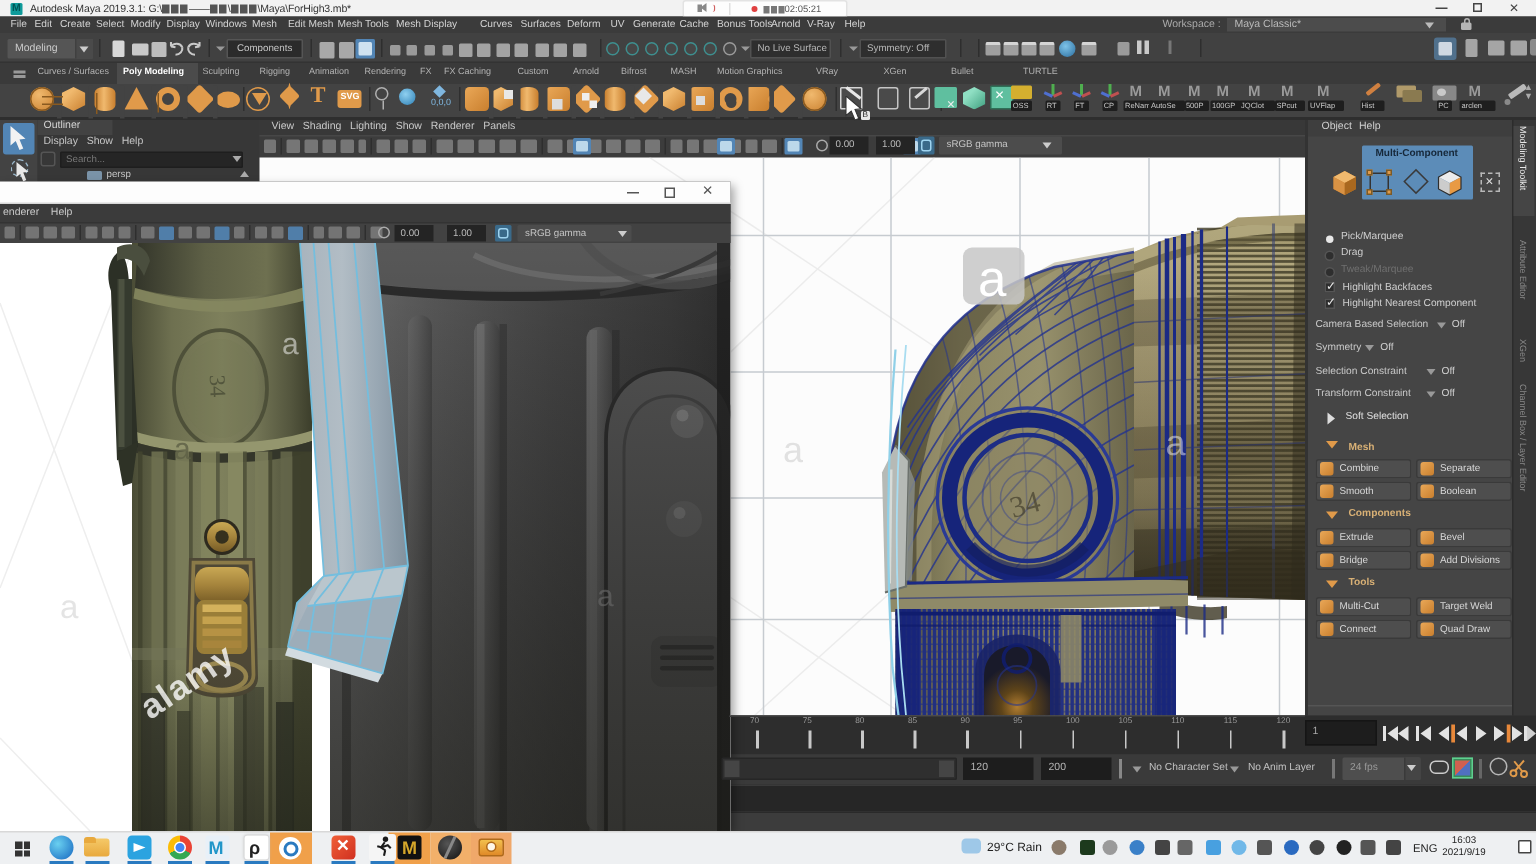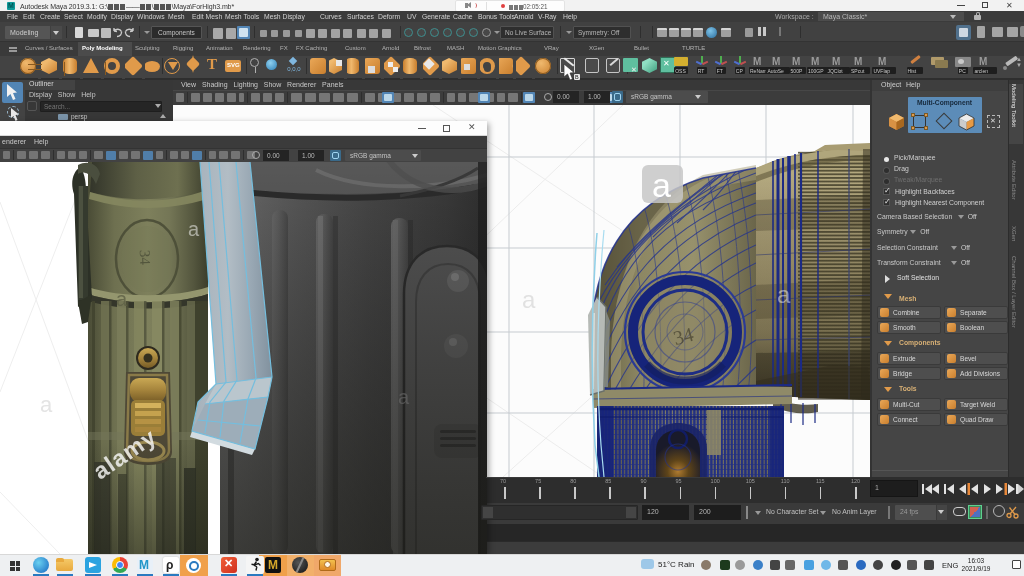--- a/index.html
+++ b/index.html
@@ -938,21 +938,21 @@
 <path d="M8.5,4.5 L6,8 L9,10 M6.2,7.8 L3.5,7.2 M8.8,9.8 L8,13.5 M6,8 L10.5,6.5 L12.5,8.5" stroke="#1a1a1a" stroke-width="1.4" fill="none"></path>
 </svg>
 <div class="abs" style="left:247px;top:573.5px;width:16px;height:2.5px;background:#2a7ac0;"></div>
 <div class="abs" style="left:265px;top:557px;width:16px;height:16px;background:#111;border-radius:2px;"></div>
 <div class="abs" style="left:268px;top:558px;font-size:12px;font-weight:bold;color:#d4a62a;">M</div>
 <div class="abs" style="left:292px;top:557px;width:16px;height:16px;background:radial-gradient(circle at 40% 35%,#555,#111);border-radius:50%;"></div>
 <div class="abs" style="left:299px;top:557px;width:2px;height:16px;background:#888;transform:rotate(25deg);"></div>
 <div class="abs" style="left:319px;top:559px;width:17px;height:12px;background:linear-gradient(#f2c04e,#e08a28);border-radius:2px;border:1px solid #b06a1a;"></div>
 <div class="abs" style="left:324px;top:561px;width:7px;height:7px;background:#fff8e8;border-radius:50%;border:1px solid #b06a1a;"></div>
 <div class="abs" style="left:641px;top:559px;width:13px;height:10px;background:#9ec8e8;border-radius:3px;"></div>
-<div class="abs" style="left:658px;top:560px;font-size:8px;color:#222;white-space:nowrap;">51°C Rain</div>
+<div class="abs" style="left:658px;top:560px;font-size:8px;color:#222;white-space:nowrap;">29°C Rain</div>
 <div class="abs" style="left:701px;top:560px;width:10px;height:10px;background:#8a7a6a;border-radius:50%;"></div>
 <div class="abs" style="left:720px;top:560px;width:10px;height:10px;background:#1d3a1d;border-radius:2px;"></div>
 <div class="abs" style="left:735px;top:560px;width:10px;height:10px;background:#9a9a9a;border-radius:50%;"></div>
 <div class="abs" style="left:753px;top:560px;width:10px;height:10px;background:#3a80c8;border-radius:50%;"></div>
 <div class="abs" style="left:770px;top:560px;width:10px;height:10px;background:#444;border-radius:2px;"></div>
 <div class="abs" style="left:785px;top:560px;width:10px;height:10px;background:#666;border-radius:2px;"></div>
 <div class="abs" style="left:804px;top:560px;width:10px;height:10px;background:#48a0e0;border-radius:2px;"></div>
 <div class="abs" style="left:821px;top:560px;width:10px;height:10px;background:#70b8e8;border-radius:50%;"></div>
 <div class="abs" style="left:838px;top:560px;width:10px;height:10px;background:#555;border-radius:2px;"></div>
 <div class="abs" style="left:856px;top:560px;width:10px;height:10px;background:#2a6ac0;border-radius:50%;"></div>

